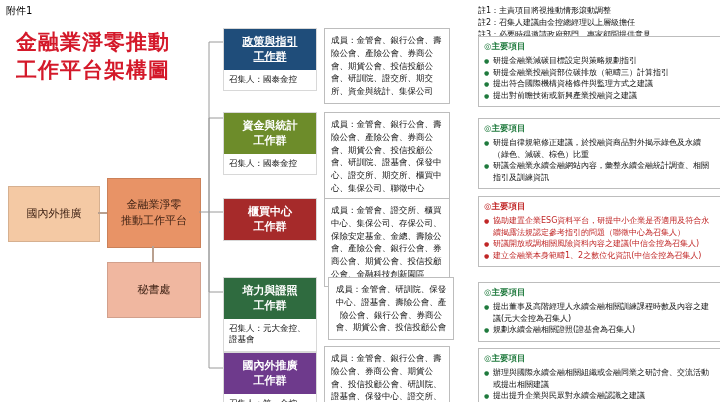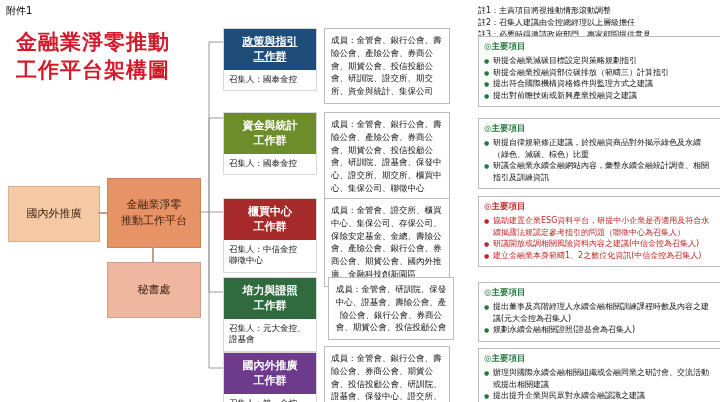--- a/index.html
+++ b/index.html
@@ -178,24 +178,22 @@
   <div class="note-title">◎主要項目</div>
   <ul>
     <li>研提自律規範修正建議，於投融資商品對外揭示綠色及永續（綠色、減碳、棕色）比重</li>
     <li>研議金融業永續金融網站內容，彙整永續金融統計調查、相關指引及訓練資訊</li>
   </ul>
 </div>
 
 <div class="abs wg" style="left:223px;top:198px;">
   <div class="wg-head c3" style="white-space:pre-line;">櫃買中心
 工作群</div>
-  <div class="wg-conv" style="white-space:pre-line;">召集人：中信金控
-聯徵中心</div>
-</div>
-<div class="abs members" style="left:324px;top:198px;">成員：金管會、證交所、櫃買中心、集保公司、存保公司、保險安定基金、金總、壽險公會、產險公會、銀行公會、券商公會、期貨公會、國內外推廣、金融科技創新園區</div>
+</div>
+<div class="abs members" style="left:324px;top:198px;">成員：金管會、證交所、櫃買中心、集保公司、存保公司、保險安定基金、金總、壽險公會、產險公會、銀行公會、券商公會、期貨公會、投信投顧公會、金融科技創新園區</div>
 <div class="abs note red" style="left:478px;top:196px;">
   <div class="note-title">◎主要項目</div>
   <ul>
     <li>協助建置企業ESG資料平台，研提中小企業是否適用及符合永續揭露法規認定參考指引的問題（聯徵中心為召集人）</li>
     <li>研議開放或調相關風險資料內容之建議(中信金控為召集人)</li>
     <li>建立金融業本身範疇1、2之數位化資訊(中信金控為召集人)</li>
   </ul>
 </div>
 
 <div class="abs wg" style="left:223px;top:277px;">

